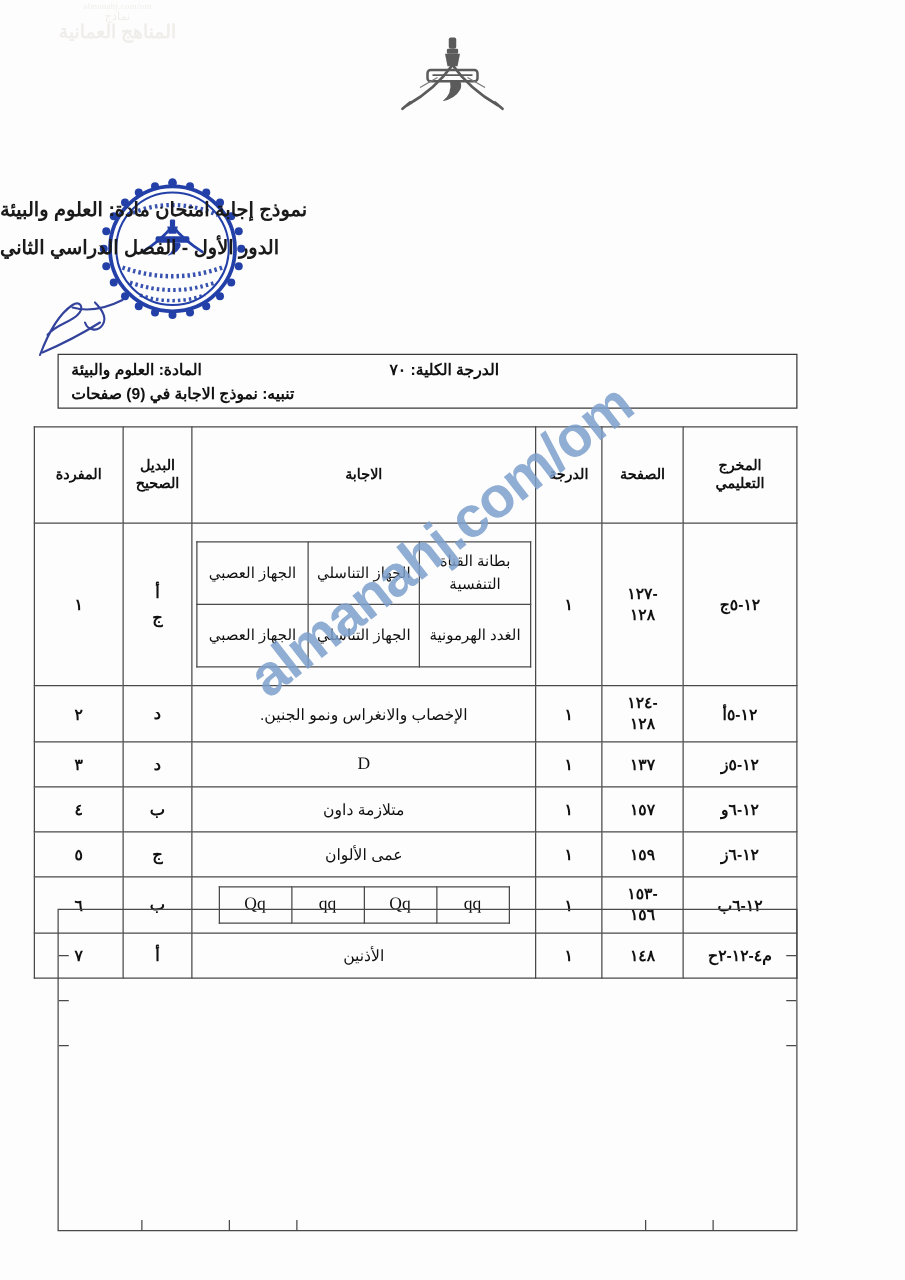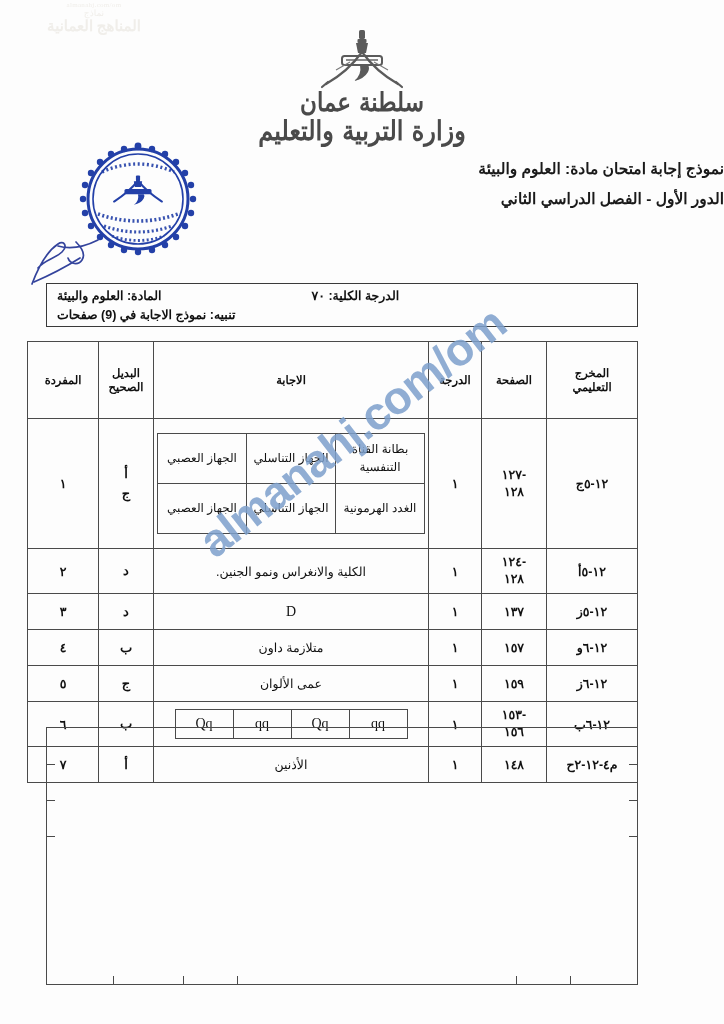--- a/index.html
+++ b/index.html
@@ -104,21 +104,21 @@
     top: 238px;
     width: 80px;
     height: 54px;
   }
 
   
   .headings {
     position: absolute;
     left: 0; right: 0;
     top: 160px;
-    text-align: right;
+    text-align: left;
     font-family: "Liberation Sans", sans-serif;
   }
   .headings div {
     font-size: 15.5px;
     font-weight: bold;
     color: #1a1a1a;
     margin-bottom: 11px;
     line-height: 1.2;
   }
 
@@ -272,24 +272,20 @@
         <rect x="26" y="30" width="40" height="9" rx="2.5" fill="none" stroke="#5b5b5b" stroke-width="2"></rect>
         <path d="M30 34 h32" stroke="#5b5b5b" stroke-width="1.4"></path>
         <path d="M44 39 q2 10 -6 16 q10 -2 14 -9 q2 -4 0 -7 z"></path>
       </g>
       <g stroke="#7a7a7a" stroke-width="1.1" fill="none">
         <path d="M20 44 L34 36 M72 44 L58 36"></path>
       </g>
     </svg>
   </div>
 
-  <div class="ministry-script">
-    <div class="line1">سلطنة عمان</div>
-    <div class="line2">وزارة التربية والتعليم</div>
-  </div>
 
   <div class="seal">
     <svg viewBox="0 0 152 120" width="152" height="120" aria-hidden="true">
       <g transform="translate(76,60)">
         <g fill="#2340a8">
 
           <g id="scallops">
             <circle cx="0" cy="-56" r="3.4"></circle>
           </g>
         </g>
@@ -422,21 +418,21 @@
           <td class="row-tall num">١</td>
         </tr>
 
         <tr>
           <td class="row-mid code">١٢-٥أ</td>
           <td class="row-mid num num-2line">
             <div>-١٢٤</div>
             <div>١٢٨</div>
           </td>
           <td class="row-mid num">١</td>
-          <td class="row-mid ans-text">الكلية والانغراس ونمو الجنين.</td>
+          <td class="row-mid ans-text">الإخصاب والانغراس ونمو الجنين.</td>
           <td class="row-mid alt-stack">د</td>
           <td class="row-mid num">٢</td>
         </tr>
 
         <tr>
           <td class="row-norm code">١٢-٥ز</td>
           <td class="row-norm num">١٣٧</td>
           <td class="row-norm num">١</td>
           <td class="row-norm ans-latin">D</td>
           <td class="row-norm alt-stack">د</td>

